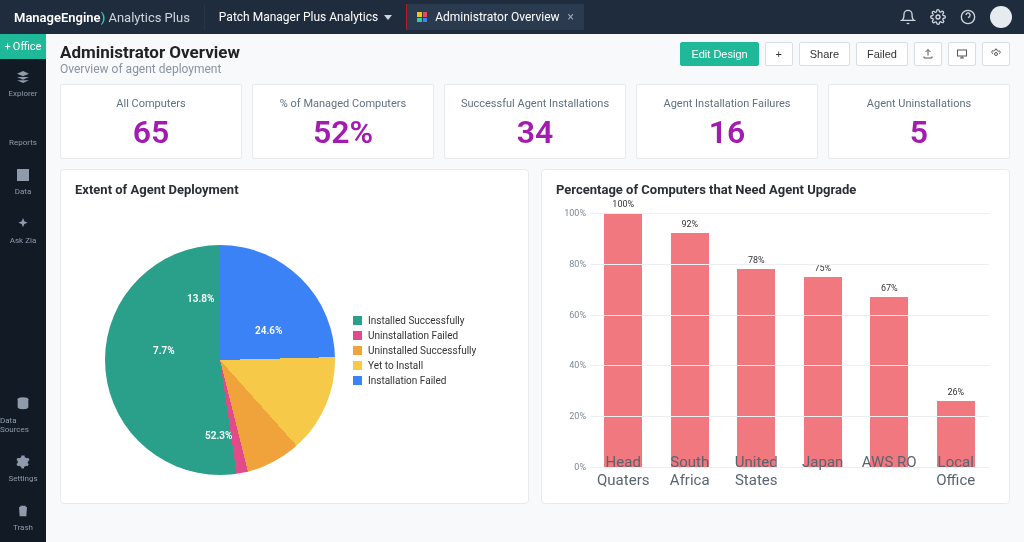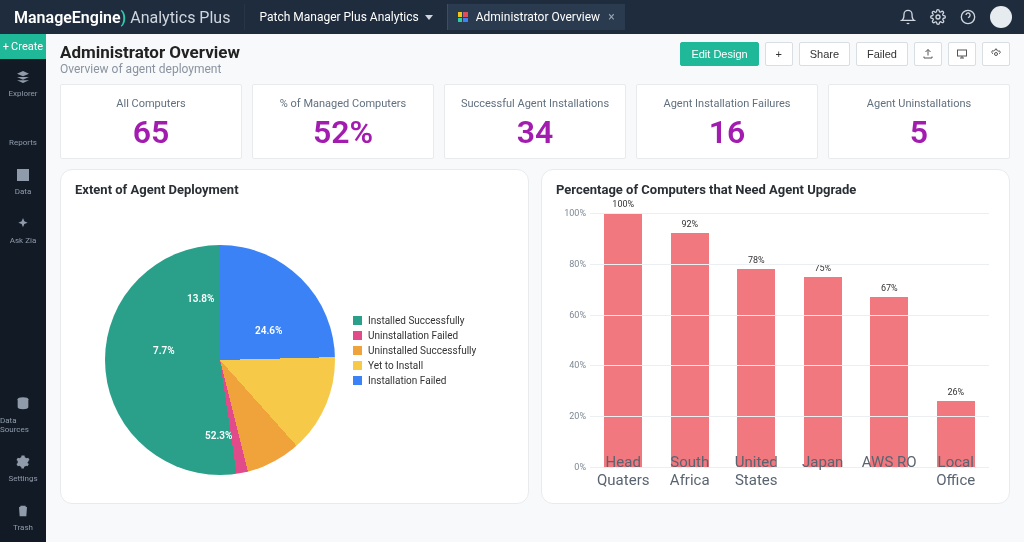--- a/index.html
+++ b/index.html
@@ -1,20 +1,20 @@
 <!DOCTYPE html>
 <html><head>
 <meta charset="utf-8">
 <style>
 * { margin: 0; padding: 0; box-sizing: border-box; }
 body { font-family: -apple-system, BlinkMacSystemFont, "Segoe UI", Roboto, Arial, sans-serif; background: #f8f9fa; color: #333; width: 1024px; height: 542px; overflow: hidden; }
 
 
 .topbar { height: 34px; background: #1f2c3d; display: flex; align-items: center; color: #fff; font-size: 12px; }
-.brand { padding: 0 14px; font-size: 16px; white-space: nowrap; text-align: right; }
+.brand { padding: 0 14px; font-size: 13px; white-space: nowrap; text-align: right; }
 .brand .me { font-weight: 600; }
 .brand .paren { color: #2ecaac; font-weight: 600; }
 .brand .ap { color: #cfd6de; }
 .workspace { padding: 6px 14px; border-left: 1px solid #283547; border-right: 1px solid #b91c1c; display: flex; align-items: center; gap: 6px; cursor: pointer; }
 .tab { background: #2a3a4f; padding: 6px 10px; display: flex; align-items: center; gap: 8px; border-right: 1px solid #1f2c3d; }
 .tab .tab-icon { width: 10px; height: 10px; display: grid; grid-template-columns: 1fr 1fr; grid-template-rows: 1fr 1fr; gap: 1px; }
 .tab .tab-icon span:nth-child(1){background:#f0c419}
 .tab .tab-icon span:nth-child(2){background:#e14b5a}
 .tab .tab-icon span:nth-child(3){background:#2ecaac}
 .tab .tab-icon span:nth-child(4){background:#3b82f6}
@@ -42,21 +42,21 @@
 .btn-icon { width: 28px; padding: 5px 0; display: inline-flex; align-items: center; justify-content: center; }
 
 
 .kpi-row { display: grid; grid-template-columns: repeat(5, 1fr); gap: 10px; margin-bottom: 10px; }
 .kpi { background: #fff; border: 1px solid #e8ebee; border-radius: 2px; padding: 12px 8px 10px; text-align: center; }
 .kpi .label { font-size: 11px; color: #61707f; margin-bottom: 6px; }
 .kpi .value { font-size: 32px; font-weight: 600; color: #a21caf; line-height: 1; }
 
 
 .panels { display: grid; grid-template-columns: 1fr 1fr; gap: 12px; }
-.panel { background: #fff; border: 1px solid #e8ebee; border-radius: 12px; padding: 12px 14px 8px; }
+.panel { background: #fff; border: 1px solid #e8ebee; border-radius: 4px; padding: 12px 14px 8px; }
 .panel-title { font-size: 13px; font-weight: 700; color: #2a2f35; margin-bottom: 8px; }
 
 
 .pie-wrap { display: flex; align-items: center; gap: 18px; position: relative; height: 290px; }
 .pie { width: 230px; height: 230px; border-radius: 50%; position: relative; margin-left: 30px; margin-top: 20px; }
 .pie-label { position: absolute; font-size: 10px; color: #fff; font-weight: 600; }
 .legend { list-style: none; font-size: 10px; color: #333; }
 .legend li { display: flex; align-items: center; gap: 6px; padding: 2px 0; }
 .legend .sw { width: 9px; height: 9px; display: inline-block; }
 
@@ -109,21 +109,21 @@
         <circle cx="12" cy="12" r="10"></circle>
         <path d="M9.1 9a3 3 0 115.8 1c0 2-3 3-3 3M12 17h.01"></path>
       </svg>
     <div class="avatar"></div>
   </div>
 </div>
 
 <div class="sidebar">
   <div class="create-btn">
     <span>+</span>
-      <span>Create</span>
+      <span>Office</span>
   </div>
   <div class="side-item">
       <svg viewBox="0 0 24 24">
         <path d="M3 7l9-4 9 4-9 4-9-4zm0 5l9 4 9-4M3 17l9 4 9-4"></path>
       </svg>
       <span>Explorer</span>
     </div>
   <div class="side-item">
       <svg viewBox="0 0 24 24">
         <path d="M4 20V10M10 20V4M16 20v-6M22 20H2"></path>

